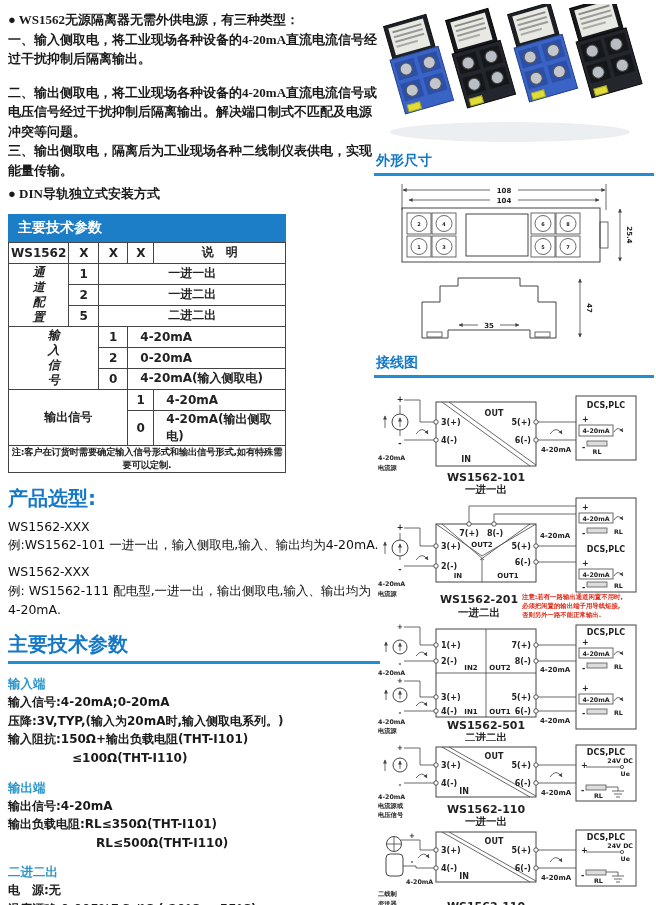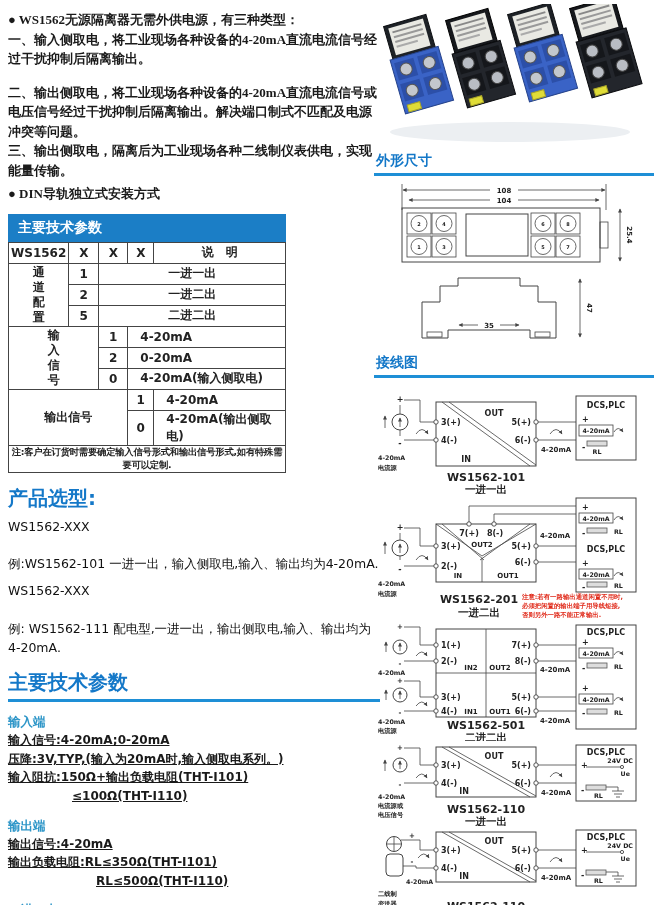--- a/index.html
+++ b/index.html
@@ -14,32 +14,32 @@
   .intro .gap { margin-top:14px; }
   .intro .din { margin-top:4px; }
 
   
   .mt-wrap { margin-top:10px; width:278px; }
   .mt-title { background:#1b7ec6; color:#fff; font-size:14px; font-weight:bold;
               padding:4px 9px; border:1px solid #1b7ec6; }
   table.mt { border-collapse:collapse; width:278px; font-size:12px; font-weight:bold; }
   table.mt td { border:1px solid #444; text-align:center; padding:0 2px; height:21px; color:#222; }
   table.mt td.desc-l { text-align:left; padding-left:12px; }
-  .vert { display:block; width:14px; margin:0 auto; word-break:break-all; line-height:1.25; }
+  .vert { display:block; width:14px; margin:0 auto; word-break:break-all; line-height:1.25;font-style:italic; }
   td.note { font-size:9.3px; text-align:left; padding:3px 2px; letter-spacing:-0.2px; }
 
   
   .h1 { color:#1478c8; font-size:20px; font-weight:bold; margin-top:12px; }
   .rule { height:3px; background:#1e8fd6; margin-top:3px; }
   .subh { color:#2e96c8; font-size:12.5px; font-weight:bold; margin-top:12px; }
-  .tline { font-size:12px; font-weight:bold; line-height:1.55; color:#1a1a1a;text-decoration:underline; }
+  .tline { font-size:12px; font-weight:bold; line-height:1.55; color:#1a1a1a; }
   .mono-ind1 { padding-left:64px; }
   .mono-ind2 { padding-left:88px; }
   .sel p { font-size:12.5px; font-weight:normal; line-height:1.5; }
-  .sel .ex { margin-bottom:8px;margin-top:19px; }
+  .sel .ex { margin-bottom:8px; }
 
   
   .rh { color:#1478c8; font-size:14px; font-weight:bold; padding-left:2px; margin-top:6px; }
   .rrule { height:3px; background:#1e8fd6; margin:3px 0 4px 0; }
   svg { display:block; }
   .wl  { fill:none; stroke:#444; stroke-width:1; }
   .wl2 { fill:none; stroke:#444; stroke-width:0.8; }
   .term { fill:#fff; stroke:#444; stroke-width:0.9; }
   .res { fill:#ddd; stroke:#555; stroke-width:0.8; }
   text.st  { font:bold 8px "DejaVu Sans",sans-serif; fill:#222; }

